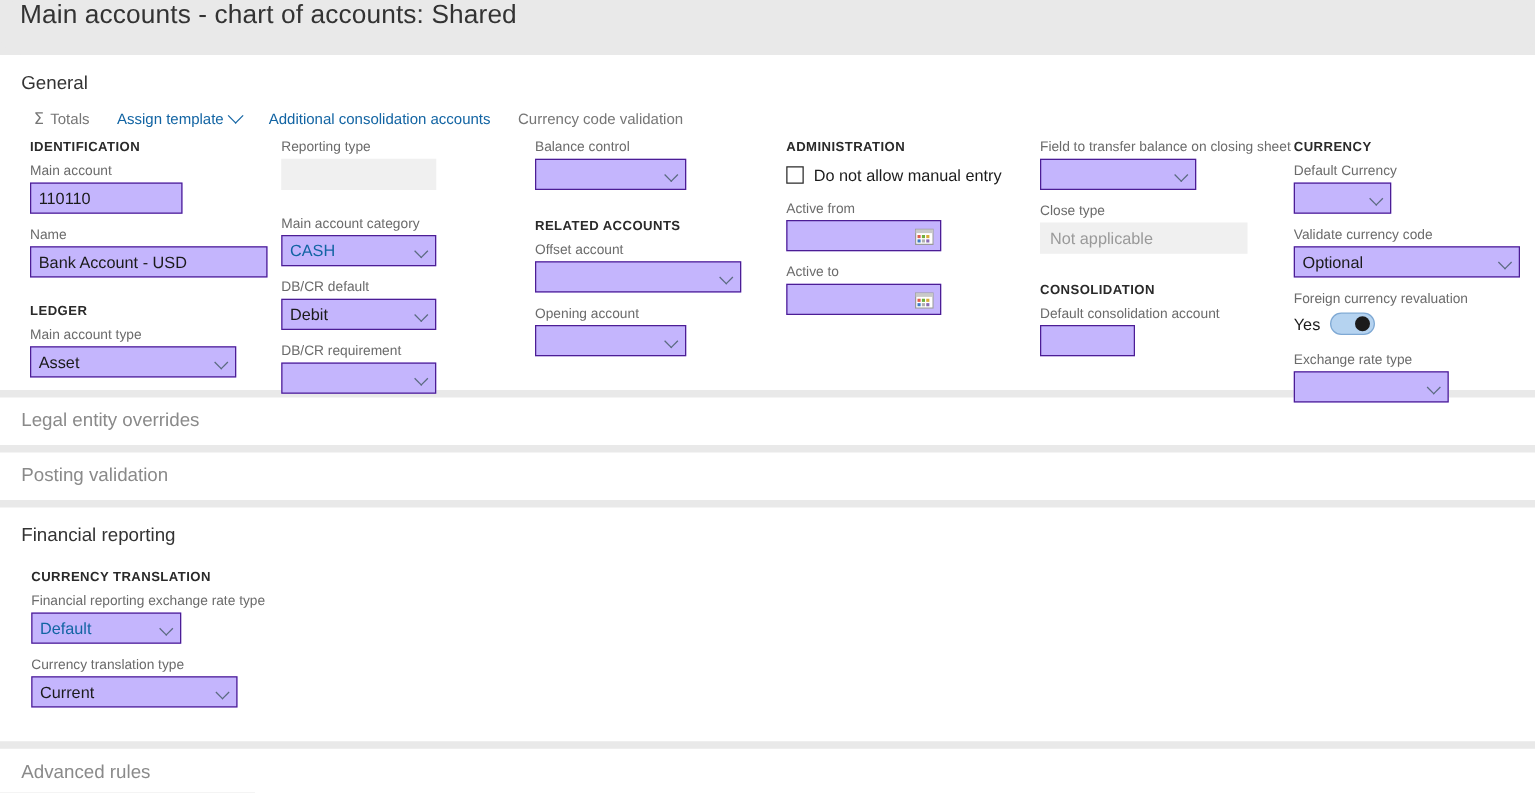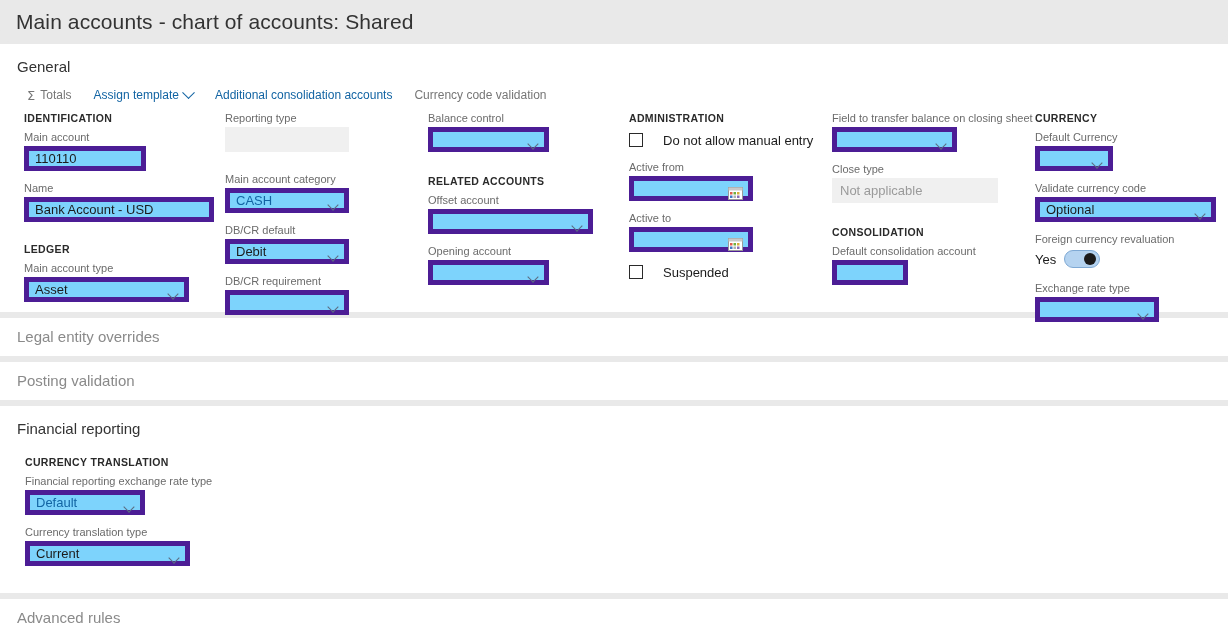--- a/index.html
+++ b/index.html
@@ -9,21 +9,21 @@
     background: #e9e9e9;
     font-family: "Liberation Sans", sans-serif;
     overflow: hidden;
   }
 
   
   .titlebar {
     height: 44px;
     background: #e9e9e9;
     display: flex;
-    align-items: center;
+    align-items: flex-start;
     padding-left: 16px;
     border-radius: 17px;
   }
   .titlebar .title {
     font-size: 21px;
     color: #333333;
     font-weight: 400;
     letter-spacing: .1px;
   }
 
@@ -99,22 +99,22 @@
   .lbl {
     font-size: 11px;
     color: #6b6b6b;
     margin: 0 0 2px 0;
     line-height: 13px;
     white-space: nowrap;
   }
   .fld {
     position: relative;
     height: 25px;
-    border: 5px solid #4c1d95;
-    background: #7dd3fc;
+    border: 1px solid #4c1d95;
+    background: #c4b5fd;
     display: flex;
     align-items: center;
     padding: 0 6px;
     font-size: 13px;
     color: #1b1b1b;
     margin-bottom: 11px;
   }
   .fld.blue { color: #1264a3; }
   .fld.flat {
     border: none;
@@ -128,21 +128,21 @@
     width: 8px; height: 8px;
     border-right: 1.3px solid #5b6b80;
     border-bottom: 1.3px solid #5b6b80;
     transform: rotate(45deg);
   }
 
   
   .cbrow {
     display: flex;
     align-items: center;
-    gap: 20px;
+    gap: 8px;
     margin-bottom: 12px;
     height: 18px;
   }
   .cbox {
     width: 14px; height: 14px;
     border: 1.5px solid #2a2a2a;
     background: #fff;
     flex: 0 0 auto;
   }
   .cbtext { font-size: 13px; color: #1b1b1b; }
@@ -307,24 +307,20 @@
           <rect x="0.5" y="1.5" width="14" height="3" fill="#c9c9c9"></rect>
           <rect x="2" y="6" width="2.5" height="2.5" fill="#e05c4a"></rect>
           <rect x="5.5" y="6" width="2.5" height="2.5" fill="#6fae3e"></rect>
           <rect x="9" y="6" width="2.5" height="2.5" fill="#d8ad3a"></rect>
           <rect x="2" y="9.5" width="2.5" height="2.5" fill="#3f78c4"></rect>
           <rect x="5.5" y="9.5" width="2.5" height="2.5" fill="#b0b0b0"></rect>
           <rect x="9" y="9.5" width="2.5" height="2.5" fill="#8a6bb5"></rect>
         </svg>
       </div>
 
-      <div class="cbrow">
-        <span class="cbox"></span>
-        <span class="cbtext">Suspended</span>
-      </div>
     </div>
 
     <div class="col" style="left:832px; width:190px;">
       <div class="lbl">Field to transfer balance on closing sheet</div>
       <div class="fld" style="width:125px;">
         <span></span>
         <span class="chev"></span>
       </div>
 
       <div class="lbl">Close type</div>

